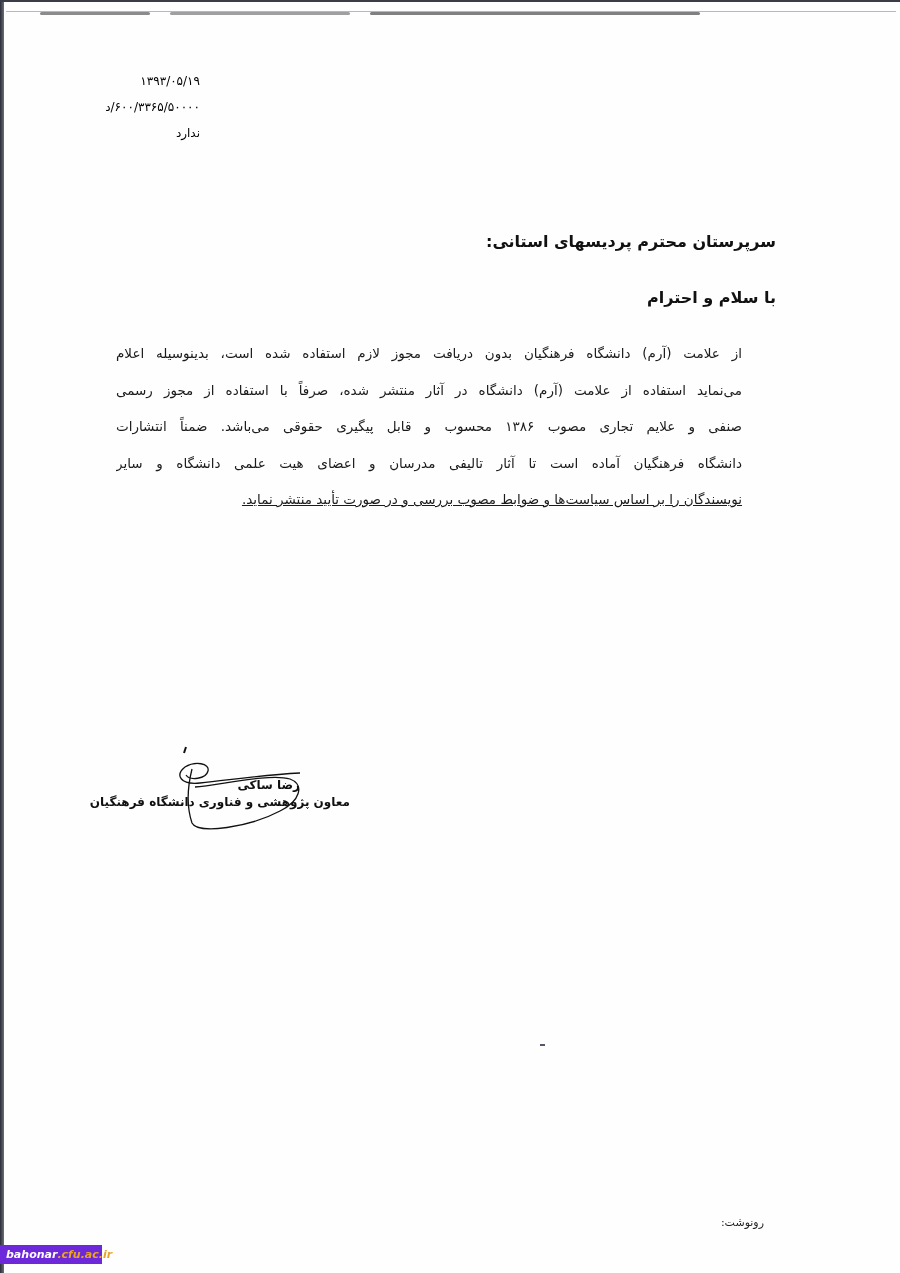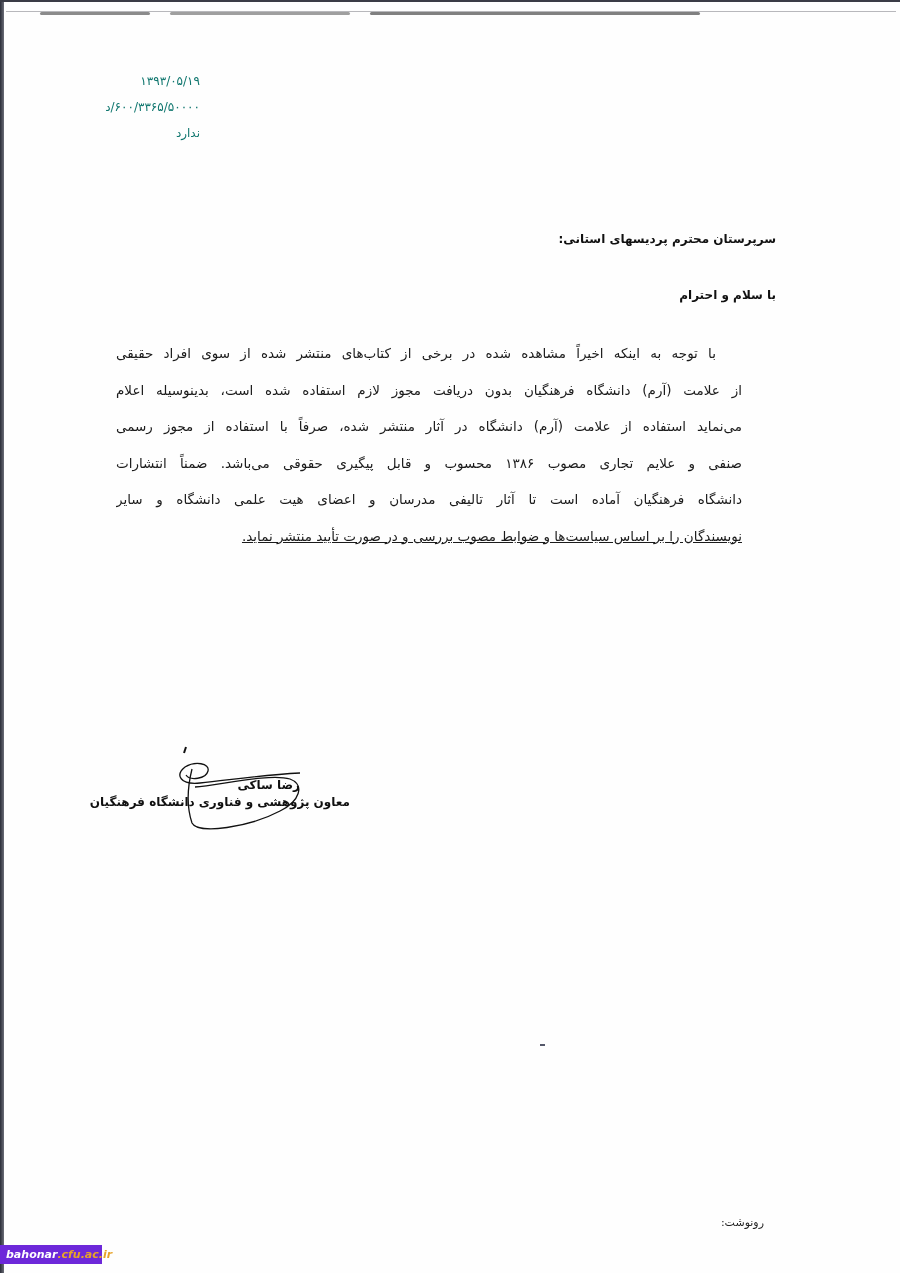--- a/index.html
+++ b/index.html
@@ -47,32 +47,32 @@
     }
     .meta-block {
       position: absolute;
       left: 60px;
       top: 68px;
       width: 140px;
       direction: rtl;
       text-align: right;
       font-family: "DejaVu Sans", sans-serif;
       font-size: 12px;
-      color: #0f766e;
+      color: #000000;
       line-height: 26px;
     }
     .meta-line { white-space: nowrap; }
     .salutation {
       position: absolute;
       right: 124px;
       direction: rtl;
       text-align: right;
       font-family: "DejaVu Sans", sans-serif;
       font-weight: bold;
-      font-size: 12px;
+      font-size: 16px;
       color: #111;
       white-space: nowrap;
     }
     .addressee { top: 232px; }
     .greeting { top: 288px; }
     .body-text {
       position: absolute;
       left: 116px;
       width: 626px;
       top: 335px;
@@ -176,21 +176,20 @@
   <div class="meta-block">
     <div class="meta-line">۱۳۹۳/۰۵/۱۹</div>
     <div class="meta-line">۶۰۰/۳۳۶۵/۵۰۰۰۰/د</div>
     <div class="meta-line">ندارد</div>
   </div>
 
   <div class="salutation addressee">سرپرستان محترم پردیسهای استانی:</div>
   <div class="salutation greeting">با سلام و احترام</div>
 
   <div class="body-text">
-    <span class="body-line first">با توجه به اینکه اخیراً مشاهده شده در برخی از کتاب‌های منتشر شده از سوی افراد حقیقی</span>
     <span class="body-line">از علامت (آرم) دانشگاه فرهنگیان بدون دریافت مجوز لازم استفاده شده است، بدینوسیله اعلام</span>
     <span class="body-line">می‌نماید استفاده از علامت (آرم) دانشگاه در آثار منتشر شده، صرفاً با استفاده از مجوز رسمی</span>
     <span class="body-line">صنفی و علایم تجاری مصوب ۱۳۸۶ محسوب و قابل پیگیری حقوقی می‌باشد. ضمناً انتشارات</span>
     <span class="body-line">دانشگاه فرهنگیان آماده است تا آثار تالیفی مدرسان و اعضای هیت علمی دانشگاه و سایر</span>
     <span class="body-line last">نویسندگان را بر اساس سیاست‌ها و ضوابط مصوب بررسی و در صورت تأیید منتشر نماید.</span>
   </div>
 
   <div class="signature-block">
     <svg class="signature-svg" width="220" height="90" viewBox="0 0 220 90">
       <path d="M46 2 L44 8" stroke="#111" stroke-width="2" fill="none"></path>

